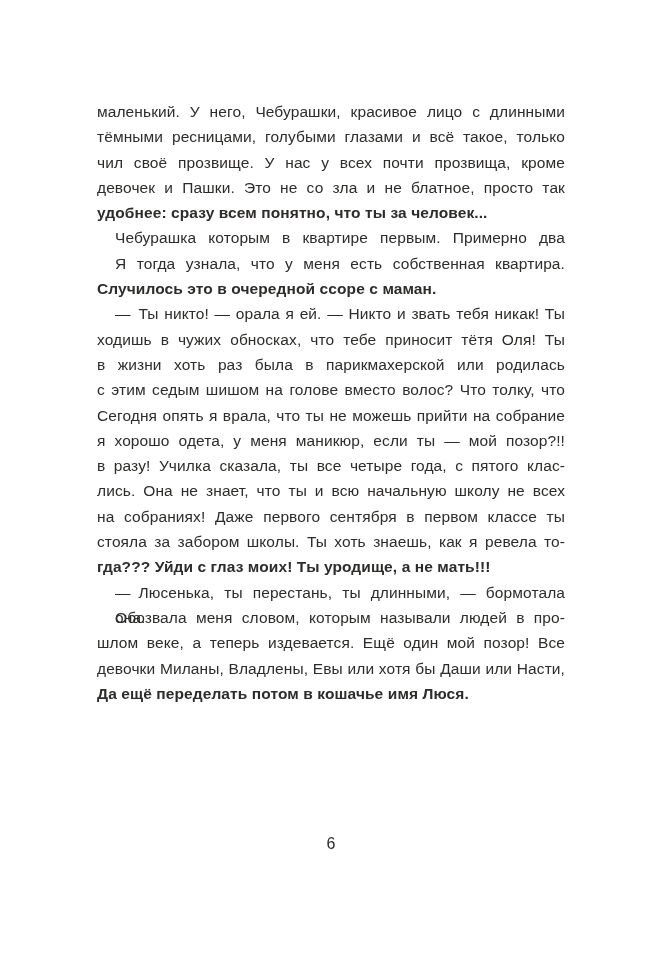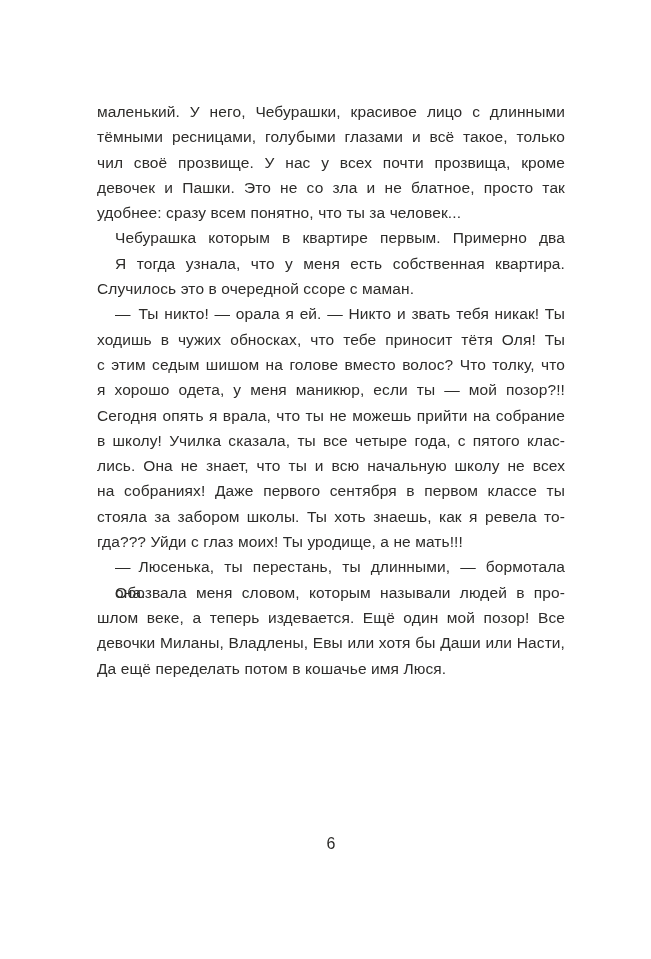--- a/index.html
+++ b/index.html
@@ -33,20 +33,21 @@
     text-align: justify;
     text-align-last: justify;
     letter-spacing: 0.1px;
     overflow: visible;
   }
   .line.first-indent {
     padding-left: 18px;
   }
   .line.final {
     text-align-last: left;
+    font-weight: bold;
   }
   .page-number {
     position: absolute;
     left: 97px;
     top: 831px;
     width: 468px;
     text-align: center;
     font-size: 16px;
     line-height: 25px;
   }
@@ -66,24 +67,25 @@
       <div class="para">
         <div class="line first-indent">Чебурашка которым в квартире первым. Примерно два</div>
       </div>
       <div class="para">
         <div class="line first-indent">Я тогда узнала, что у меня есть собственная квартира.</div>
         <div class="line final">Случилось это в очередной ссоре с маман.</div>
       </div>
       <div class="para">
         <div class="line first-indent">— Ты никто! — орала я ей. — Никто и звать тебя никак! Ты</div>
         <div class="line">ходишь в чужих обносках, что тебе приносит тётя Оля! Ты</div>
+        <div class="line">в жизни хоть раз была в парикмахерской или родилась</div>
         <div class="line">с этим седым шишом на голове вместо волос? Что толку, что</div>
+        <div class="line">Сегодня опять я врала, что ты не можешь прийти на собрание</div>
         <div class="line">я хорошо одета, у меня маникюр, если ты — мой позор?!!</div>
-        <div class="line">Сегодня опять я врала, что ты не можешь прийти на собрание</div>
-        <div class="line">в школу! Училка сказала, ты все четыре года, с пятого клас-</div>
+        <div class="line">в разу! Училка сказала, ты все четыре года, с пятого клас-</div>
         <div class="line">лись. Она не знает, что ты и всю начальную школу не всех</div>
         <div class="line">на собраниях! Даже первого сентября в первом классе ты</div>
         <div class="line">стояла за забором школы. Ты хоть знаешь, как я ревела то-</div>
         <div class="line final">гда??? Уйди с глаз моих! Ты уродище, а не мать!!!</div>
       </div>
       <div class="para">
         <div class="line first-indent">— Люсенька, ты перестань, ты длинными, — бормотала она.</div>
       </div>
       <div class="para">
         <div class="line first-indent">Обозвала меня словом, которым называли людей в про-</div>

